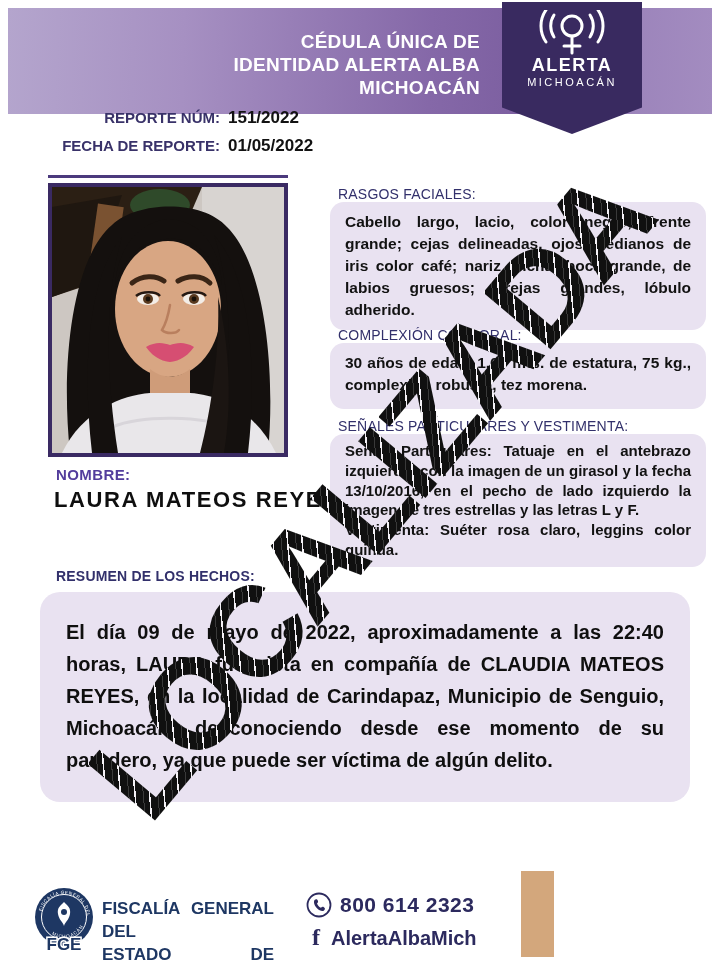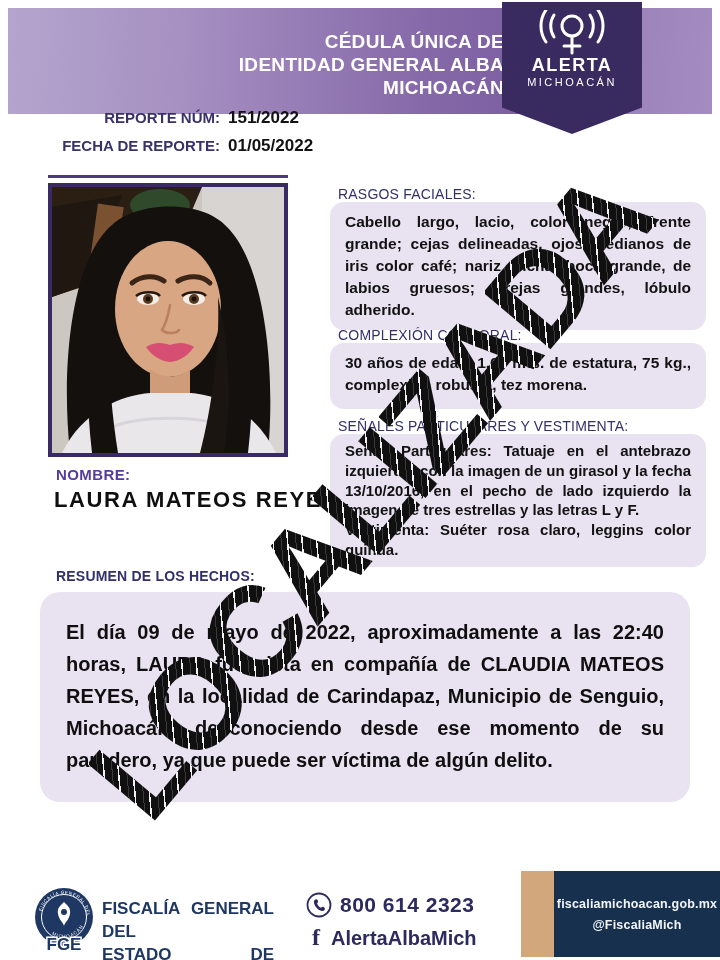--- a/index.html
+++ b/index.html
@@ -6,21 +6,21 @@
   .page{
     position:relative;width:720px;height:960px;background:#ffffff;overflow:hidden;
     font-family:"Liberation Sans","DejaVu Sans",sans-serif;
   }
   
   .banner{
     position:absolute;left:8px;top:8px;width:704px;height:106px;
     background:linear-gradient(92deg,#b4a5cd 0%,#a690c2 25%,#8568a8 60%,#7d60a1 72%,#9c84bb 88%,#a38cc0 100%);
   }
   .banner-title{
-    position:absolute;left:156px;top:22px;width:340px;
+    position:absolute;left:132px;top:22px;width:340px;
     text-align:right;color:#ffffff;font-size:19px;font-weight:800;line-height:1.22;letter-spacing:.3px;
   }
   .badge{
     position:absolute;left:502px;top:2px;width:140px;height:132px;background:#392a60;
     clip-path:polygon(0 0,100% 0,100% 80%,50% 100%,0 80%);
     text-align:center;color:#fff;
   }
   .badge svg{display:block;margin:8px auto 0 auto;}
   .badge .l1{font-size:18px;font-weight:800;letter-spacing:1.5px;line-height:1;}
   .badge .l2{font-size:27px;font-weight:800;letter-spacing:1px;line-height:1.05;}
@@ -89,21 +89,21 @@
   }
 </style>
 </head>
 <body>
 
 <div class="page">
 
   <div class="banner">
     <div class="banner-title">
       <div>CÉDULA ÚNICA DE</div>
-      <div>IDENTIDAD GENERAL ALBA</div>
+      <div>IDENTIDAD ALERTA ALBA</div>
       <div>MICHOACÁN</div>
     </div>
   </div>
 
   <div class="badge">
     <svg width="104" height="46" viewBox="0 0 104 46">
       <g stroke="#ffffff" fill="none" stroke-width="3" stroke-linecap="round">
         <circle cx="52" cy="16" r="10"></circle>
         <line x1="52" y1="26" x2="52" y2="43"></line>
         <line x1="44" y1="36" x2="60" y2="36"></line>
@@ -219,18 +219,14 @@
     <span class="num">800 614 2323</span>
   </div>
 
   <div class="fb-row">
     <span class="fb-f">f</span>
     <span class="fb-name">AlertaAlbaMich</span>
   </div>
 
   <div class="tan-stripe"></div>
 
-  <div class="navy-box">
-    <div>fiscaliamichoacan.gob.mx</div>
-    <div>@FiscaliaMich</div>
-  </div>
 
 </div>
 
 </body></html>

